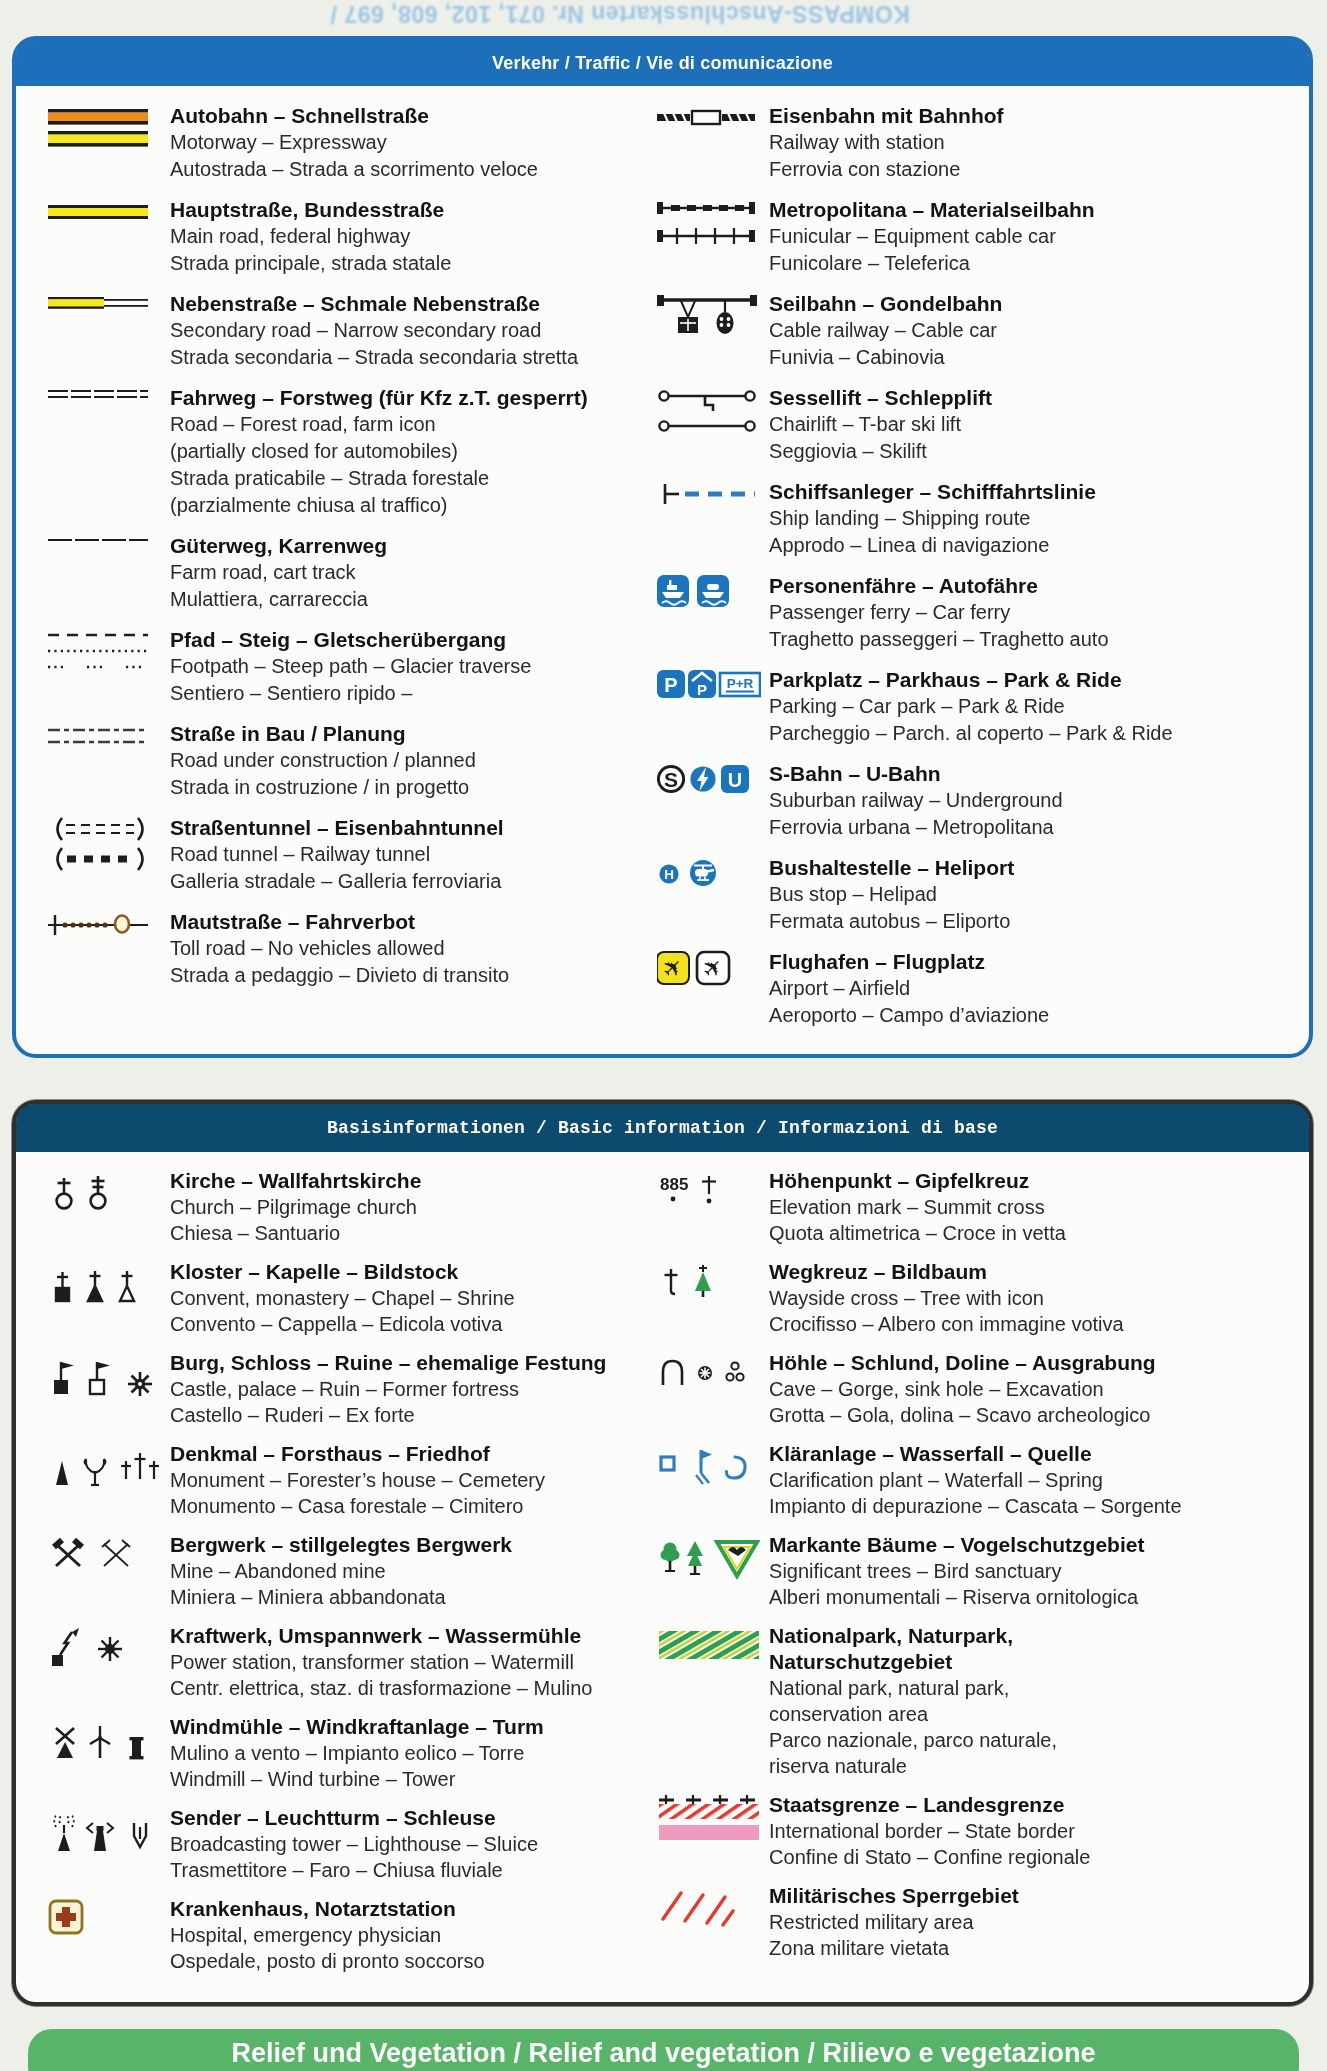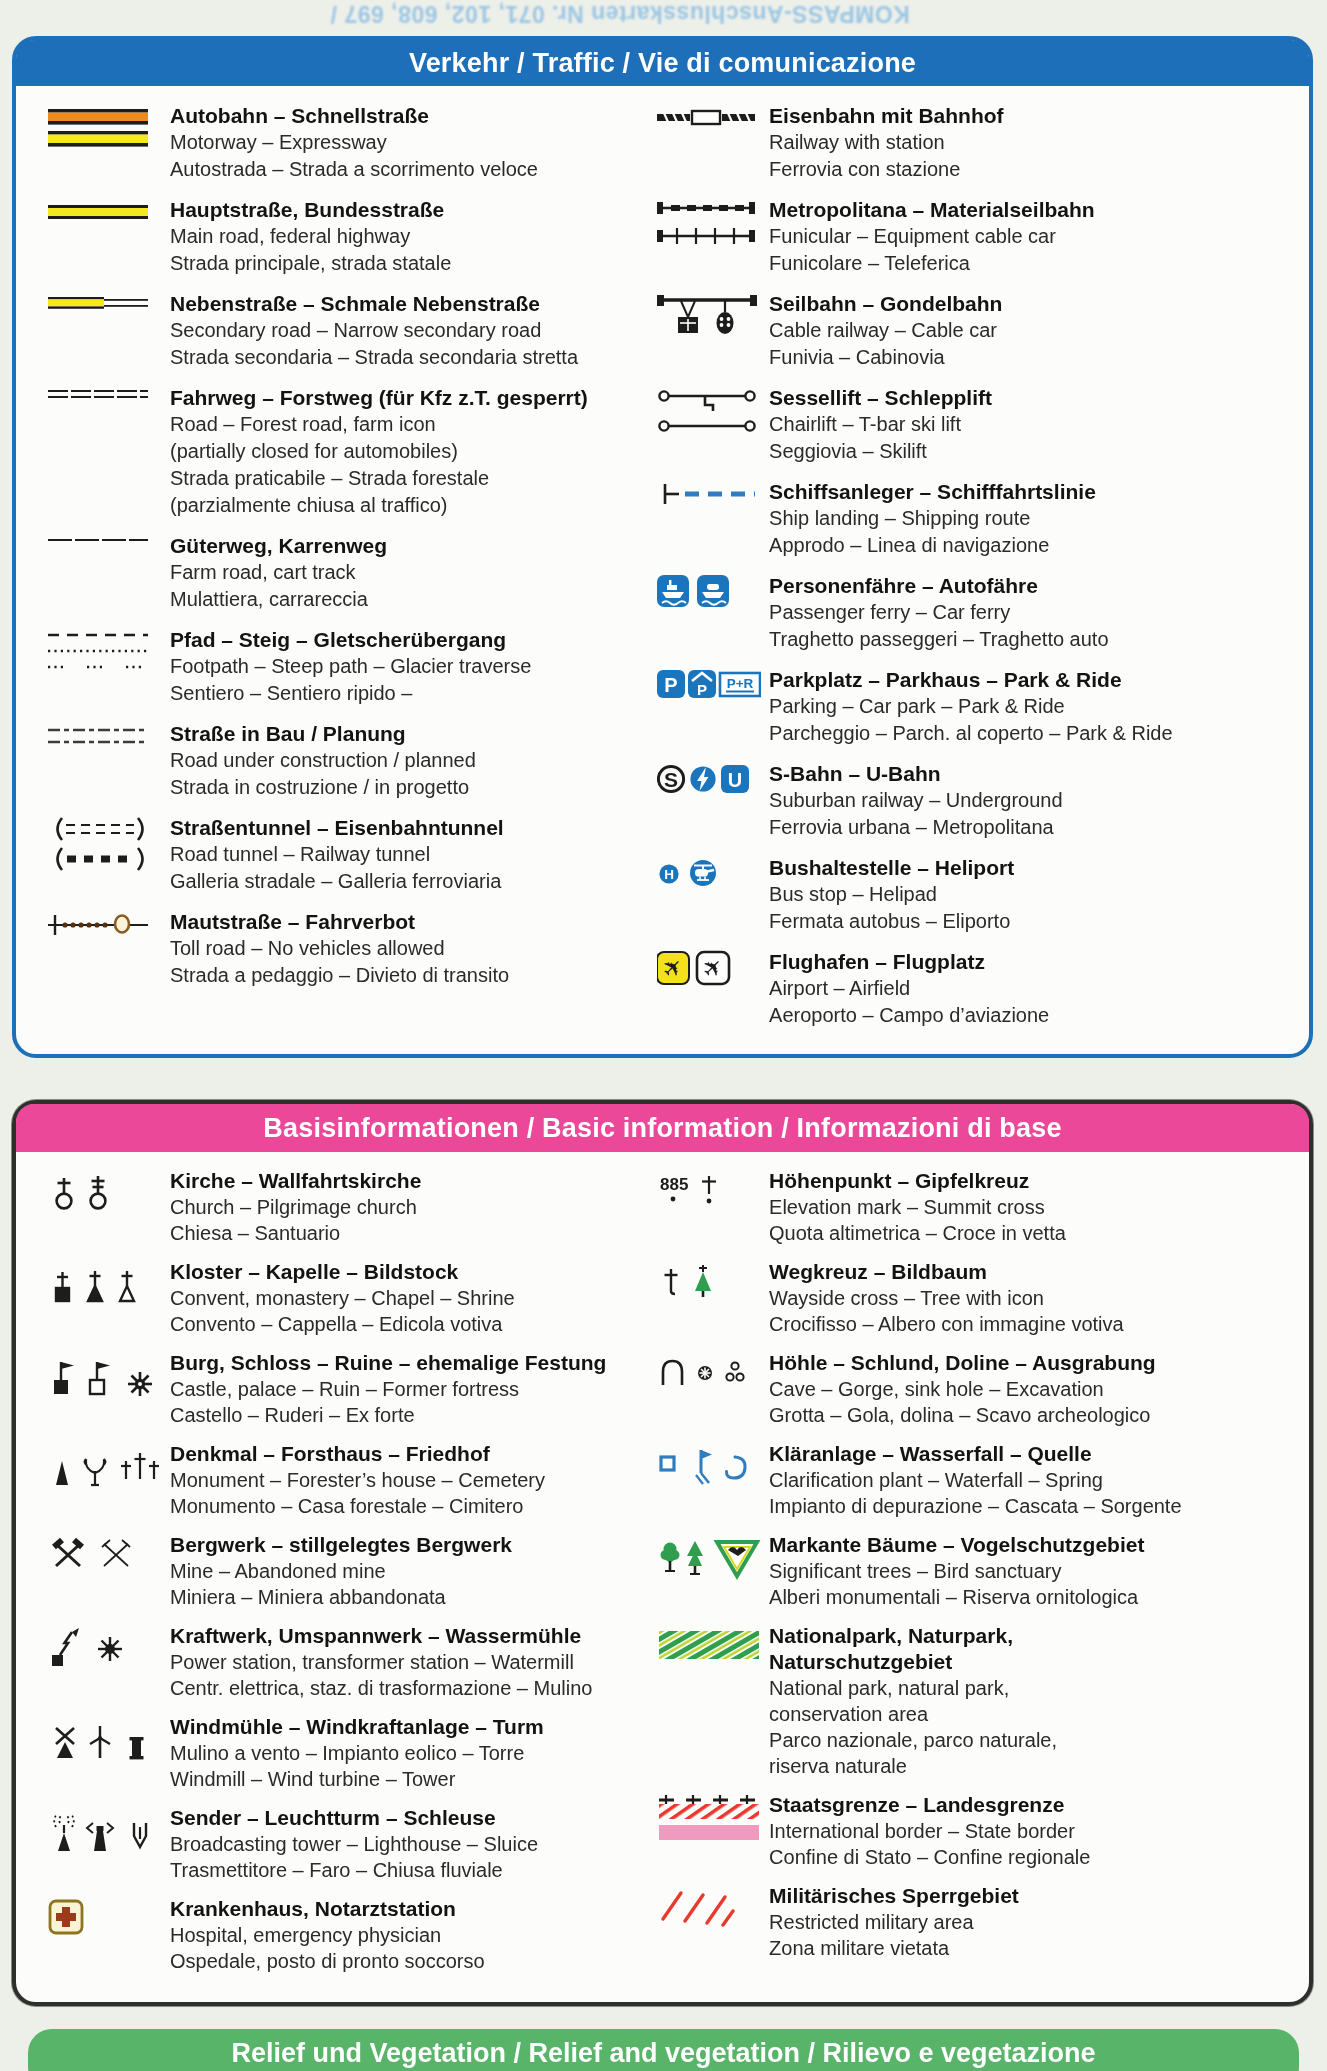--- a/index.html
+++ b/index.html
@@ -7,23 +7,23 @@
        font-family:"Liberation Sans",sans-serif;color:#1d1d1b;}
   .page{position:relative;width:1327px;height:2071px;overflow:hidden;}
   .showthrough{position:absolute;top:0px;left:230px;width:780px;text-align:center;
        transform:rotate(180deg);color:#86bce2;opacity:.8;font-weight:700;font-size:23px;
        filter:blur(1.2px);letter-spacing:.5px;}
   .panel{position:absolute;left:12px;width:1301px;background:#fcfdfb;border-radius:24px;
        box-sizing:border-box;}
   .panel-traffic{top:36px;height:1022px;border:4px solid #1c6fb8;}
   .panel-basic{top:1100px;height:906px;border:4px solid #2e2e2c;box-shadow:0 0 0 1px #888;}
   .panel-header{height:46px;display:flex;align-items:center;justify-content:center;
-       color:#fff;font-weight:700;font-size:27px;border-radius:18px 18px 0 0;letter-spacing:.2px;}
+       color:#fff;font-weight:700;font-size:18px;border-radius:18px 18px 0 0;letter-spacing:.2px;}
   .panel-traffic .panel-header{background:#1c6fb8;}
-  .panel-basic .panel-header{background:#ec4899;height:48px;}
+  .panel-basic .panel-header{background:#0c4a6e;height:48px;font-family:Liberation Mono, monospace;}
   .panel-body{display:flex;padding:16px 18px 0 32px;}
   .col{box-sizing:border-box;}
   .col-l{width:49%;}
   .col-r{width:51%;}
   .entry{display:flex;margin-bottom:13px;}
   .sym{flex:0 0 122px;padding-top:2px;}
   .col-r .sym{flex:0 0 112px;}
   .txt{flex:1;min-width:0;}
   .title{font-weight:700;font-size:21px;line-height:27px;color:#131312;}
   .line{font-size:20px;line-height:27px;color:#2a2a28;}

